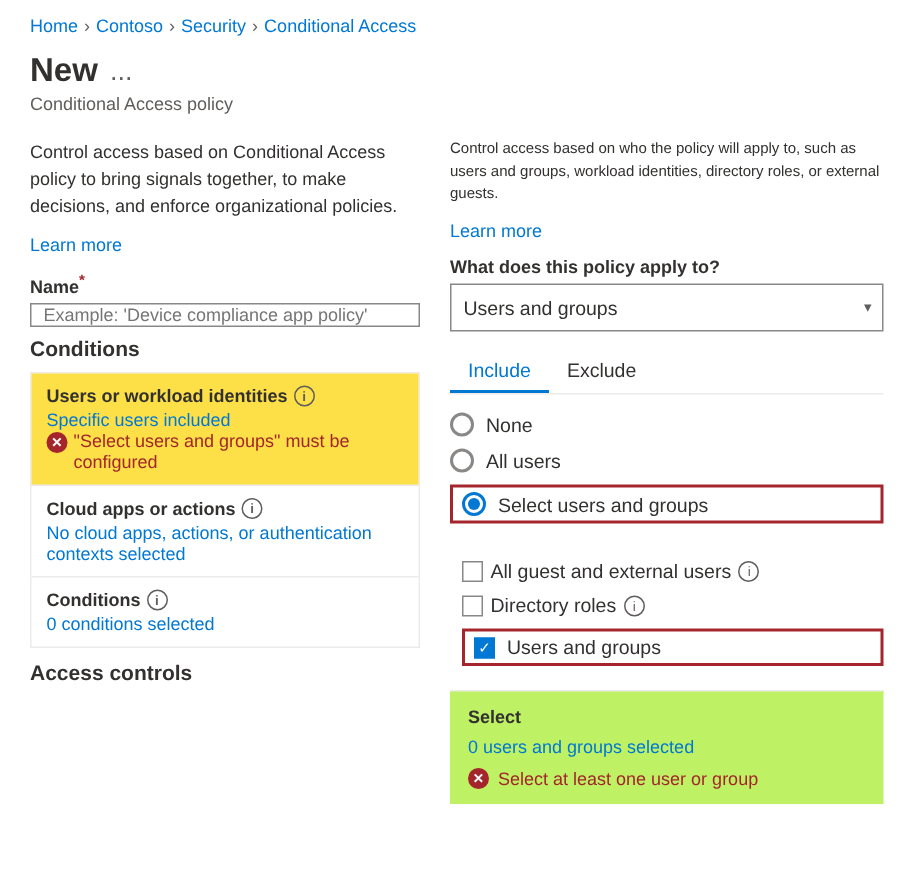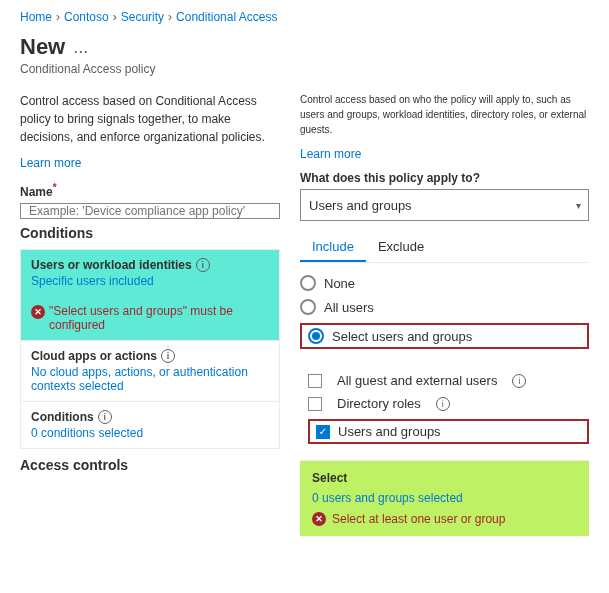--- a/index.html
+++ b/index.html
@@ -22,21 +22,21 @@
     .name-label { font-size: 12px; font-weight: 600; margin-bottom: 4px; }
     .name-label sup { color: #a4262c; }
     .name-input { width: 100%; border: 1px solid #8a8886; padding: 4px 8px; font-size: 12px; color: #a19f9d; height: 16px; outline: none; }
 
     .section-title { font-size: 14px; font-weight: 600; margin-bottom: 8px; color: #323130; }
 
     .assignments-section { border: 1px solid #edebe9; margin-bottom: 0; }
     .assign-item { padding: 8px 10px; border-bottom: 1px solid #edebe9; }
     .assign-item:last-child { border-bottom: none; }
     .assign-item-header { display: flex; align-items: center; gap: 4px; font-size: 12px; font-weight: 600; color: #323130; margin-bottom: 2px; }
-    .assign-sub { font-size: 12px; color: #0078d4; margin-bottom: 16px; }
+    .assign-sub { font-size: 12px; color: #0078d4; margin-bottom: 0; }
     .assign-error { display: flex; align-items: flex-start; gap: 4px; font-size: 12px; color: #a4262c; }
     .assign-muted { font-size: 12px; color: #0078d4; }
     .assign-conditions { font-size: 12px; color: #0078d4; }
 
     .info-icon { width: 14px; height: 14px; border-radius: 50%; border: 1px solid #605e5c; display: inline-flex; align-items: center; justify-content: center; font-size: 9px; color: #605e5c; flex-shrink: 0; }
 
     .error-circle { width: 14px; height: 14px; border-radius: 50%; background: #a4262c; color: white; display: inline-flex; align-items: center; justify-content: center; font-size: 9px; font-weight: 700; flex-shrink: 0; margin-top: 1px; }
 
     
     .right-desc { font-size: 10px; color: #323130; line-height: 1.5; margin-bottom: 10px; }
@@ -48,21 +48,21 @@
     .dropdown-arrow { position: absolute; right: 8px; top: 50%; transform: translateY(-50%); pointer-events: none; font-size: 10px; color: #605e5c; }
 
     .tabs { display: flex; border-bottom: 1px solid #edebe9; margin-bottom: 12px; }
     .tab { padding: 6px 12px; font-size: 13px; cursor: pointer; color: #323130; border-bottom: 2px solid transparent; }
     .tab.active { color: #0078d4; border-bottom: 2px solid #0078d4; font-weight: 400; }
 
     .radio-group { display: flex; flex-direction: column; gap: 8px; margin-bottom: 24px; }
     .radio-item { display: flex; align-items: center; gap: 8px; font-size: 13px; }
 
     .checkbox-group { display: flex; flex-direction: column; gap: 8px; padding-left: 8px; margin-bottom: 16px; }
-    .checkbox-item { display: flex; align-items: center; gap: 15px; font-size: 13px; }
+    .checkbox-item { display: flex; align-items: center; gap: 5px; font-size: 13px; }
 
     .select-users-box { border: 2px solid #a4262c; border-radius: 0; padding: 0; display: flex; align-items: center; gap: 8px; padding: 4px 8px; background: #fff; }
 
     .select-section { background: #bef264; padding: 10px 12px; border-top: 1px solid #edebe9; }
     .select-section-title { font-size: 12px; font-weight: 600; color: #323130; margin-bottom: 6px; }
     .selected-count { font-size: 12px; color: #0078d4; margin-bottom: 6px; }
     .select-error { display: flex; align-items: center; gap: 6px; font-size: 12px; color: #a4262c; }
 
     .custom-radio { width: 16px; height: 16px; border-radius: 50%; border: 2px solid #8a8886; display: inline-flex; align-items: center; justify-content: center; flex-shrink: 0; background: #fff; }
     .custom-radio.checked { border-color: #0078d4; }
@@ -103,21 +103,21 @@
         <span>Name</span><sup>*</sup>
       </div>
       <input class="name-input" type="text" placeholder="Example: 'Device compliance app policy'" style="">
     </div>
 
     <div style="margin-bottom: 8px;">
       <div class="section-title">Conditions</div>
 
       <div class="assignments-section">
 
-        <div class="assign-item" style="background:#5eead4;">
+        <div class="assign-item" style="background:#fde047;">
           <div class="assign-item-header">
             <span>Users or workload identities</span>
             <span class="info-icon">i</span>
           </div>
           <div class="assign-sub">Specific users included</div>
           <div class="assign-error">
             <span class="error-circle">✕</span>
             <span>"Select users and groups" must be configured</span>
           </div>
         </div>

